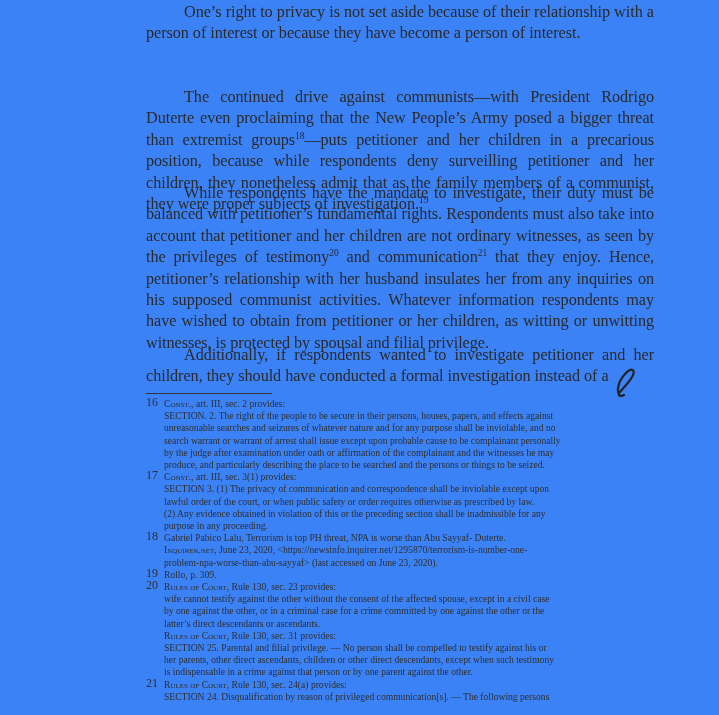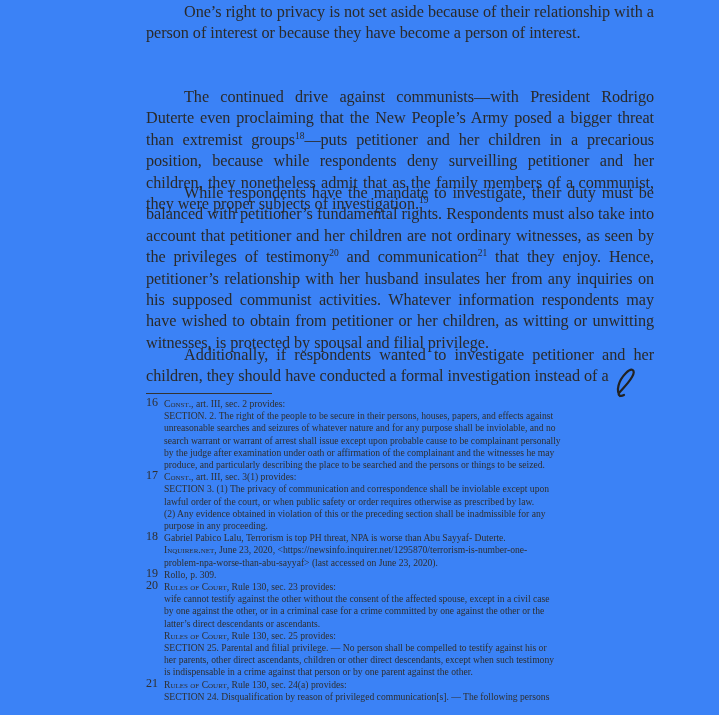--- a/index.html
+++ b/index.html
@@ -74,21 +74,21 @@
       <div class="fn">
         <span class="fn-num">19</span>
         <span class="fn-line last"><span class="it">Rollo</span><span>, p. 309.</span></span>
       </div>
       <div class="fn">
         <span class="fn-num">20</span>
         <span class="fn-line last"><span class="sc">Rules of Court</span><span>, Rule 130, sec. 23 provides:</span></span>
         <span class="fn-line"><span>wife cannot testify against the other without the consent of the affected spouse, except in a civil case</span></span>
         <span class="fn-line"><span>by one against the other, or in a criminal case for a crime committed by one against the other or the</span></span>
         <span class="fn-line last"><span>latter’s direct descendants or ascendants.</span></span>
-        <span class="fn-line last"><span class="sc">Rules of Court</span><span>, Rule 130, sec. 25 provides:</span></span>
+        <span class="fn-line last"><span class="sc">Rules of Court</span><span>, Rule 130, sec. 31 provides:</span></span>
         <span class="fn-line"><span>SECTION 25.  </span><span class="it">Parental and filial privilege.</span><span> — No person shall be compelled to testify against his or</span></span>
         <span class="fn-line"><span>her parents, other direct ascendants, children or other direct descendants, except when such testimony</span></span>
         <span class="fn-line last"><span>is indispensable in a crime against that person or by one parent against the other.</span></span>
       </div>
       <div class="fn">
         <span class="fn-num">21</span>
         <span class="fn-line last"><span class="sc">Rules of Court</span><span>, Rule 130, sec. 24(a) provides:</span></span>
         <span class="fn-line last"><span>SECTION 24.  </span><span class="it">Disqualification by reason of privileged communication[s].</span><span> — The following persons</span></span>
       </div>
     </div>

